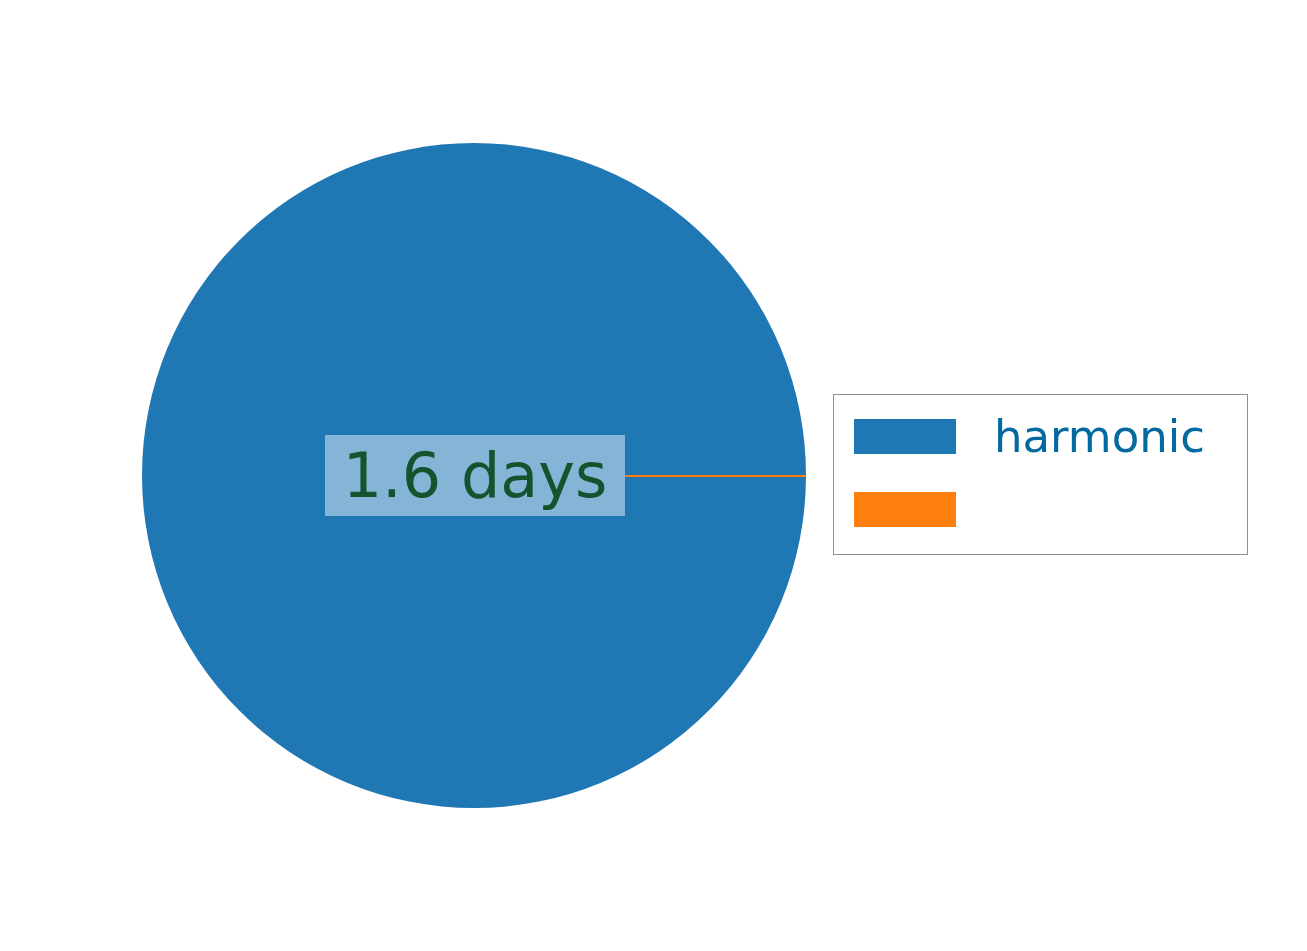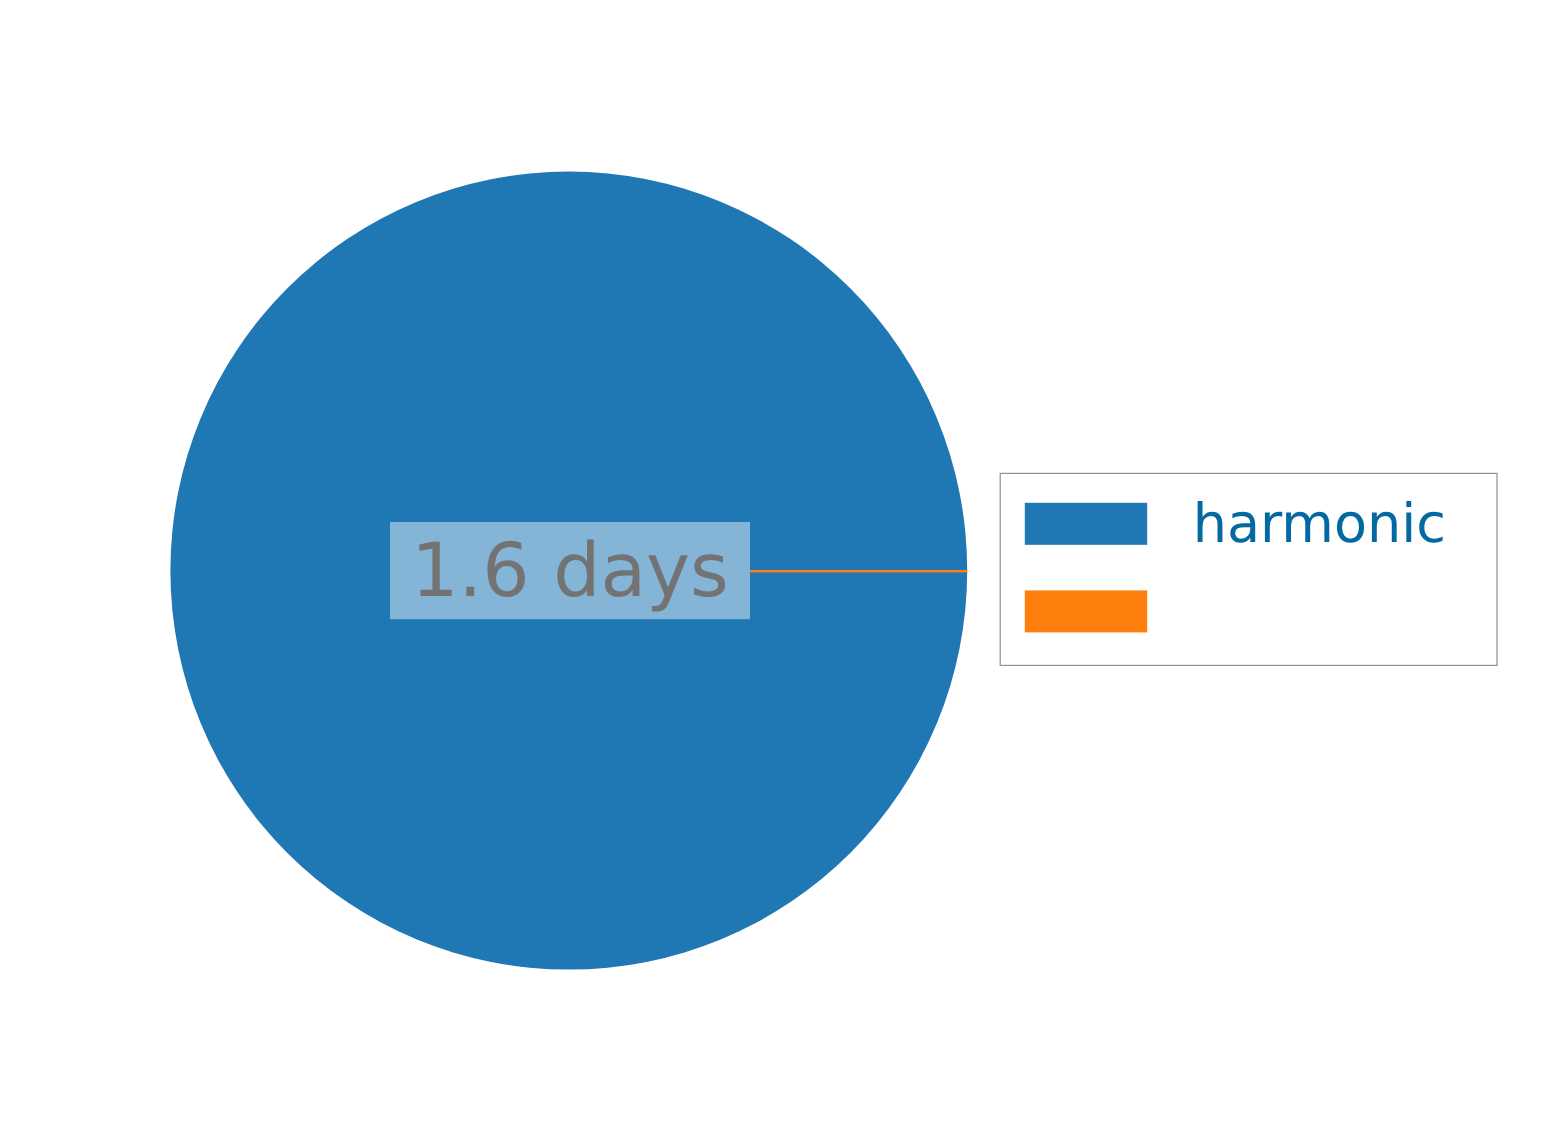--- a/index.html
+++ b/index.html
@@ -65,21 +65,21 @@
     left: 325px;
     top: 435px;
     width: 300px;
     height: 81px;
     background: rgba(255,255,255,0.45);
     display: flex;
     align-items: center;
     justify-content: center;
     font-size: 62px;
     line-height: 1;
-    color: #737373;
+    color: #14532d;
     white-space: nowrap;
   }
 
   
   #legend {
     position: absolute;
     left: 833px;
     top: 394px;
     width: 415px;
     height: 161px;

